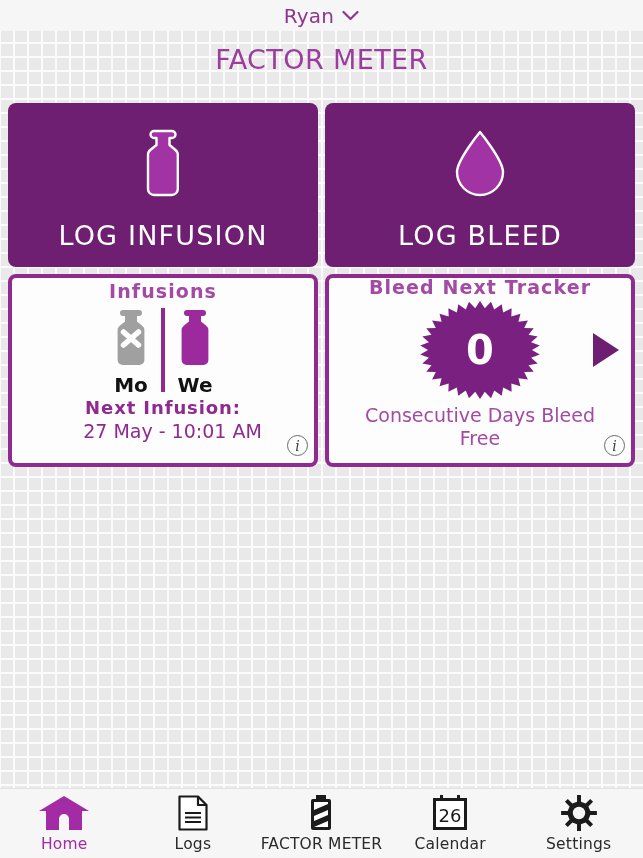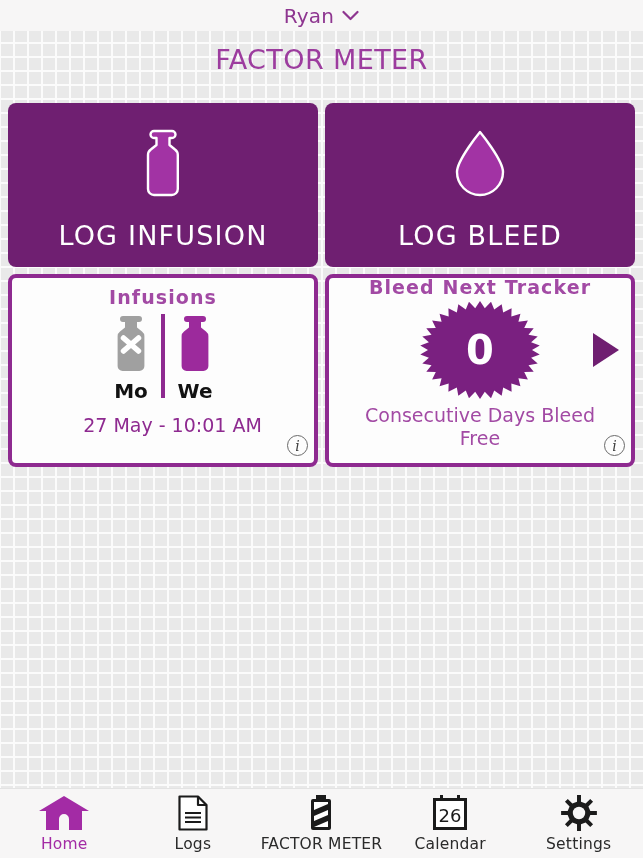--- a/index.html
+++ b/index.html
@@ -325,20 +325,21 @@
           <span>
             <svg width="40" height="60" viewBox="0 0 40 60">
               <path d="M12 2 h16 a2.2 2.2 0 0 1 0 6 h-2 v5.5 l5 4 a6 6 0 0 1 2.4 4.8 V52 a5 5 0 0 1-5 5 H11.6 a5 5 0 0 1-5-5 V22.3 a6 6 0 0 1 2.4-4.8 l5-4 V8 h-2 a2.2 2.2 0 0 1 0-6 z" fill="#9c2a9c"></path>
             </svg>
           </span>
           <span class="vial-day">We</span>
         </div>
       </div>
 
       <div class="next-block">
+        <div class="next-label">Next Infusion:</div>
         <div class="next-value">27 May - 10:01 AM</div>
       </div>
 
       <div class="info-btn">i</div>
     </div>
 
     <div class="widget">
       <div class="widget-title">Bleed Next Tracker</div>
 
       <div class="burst-wrap">

